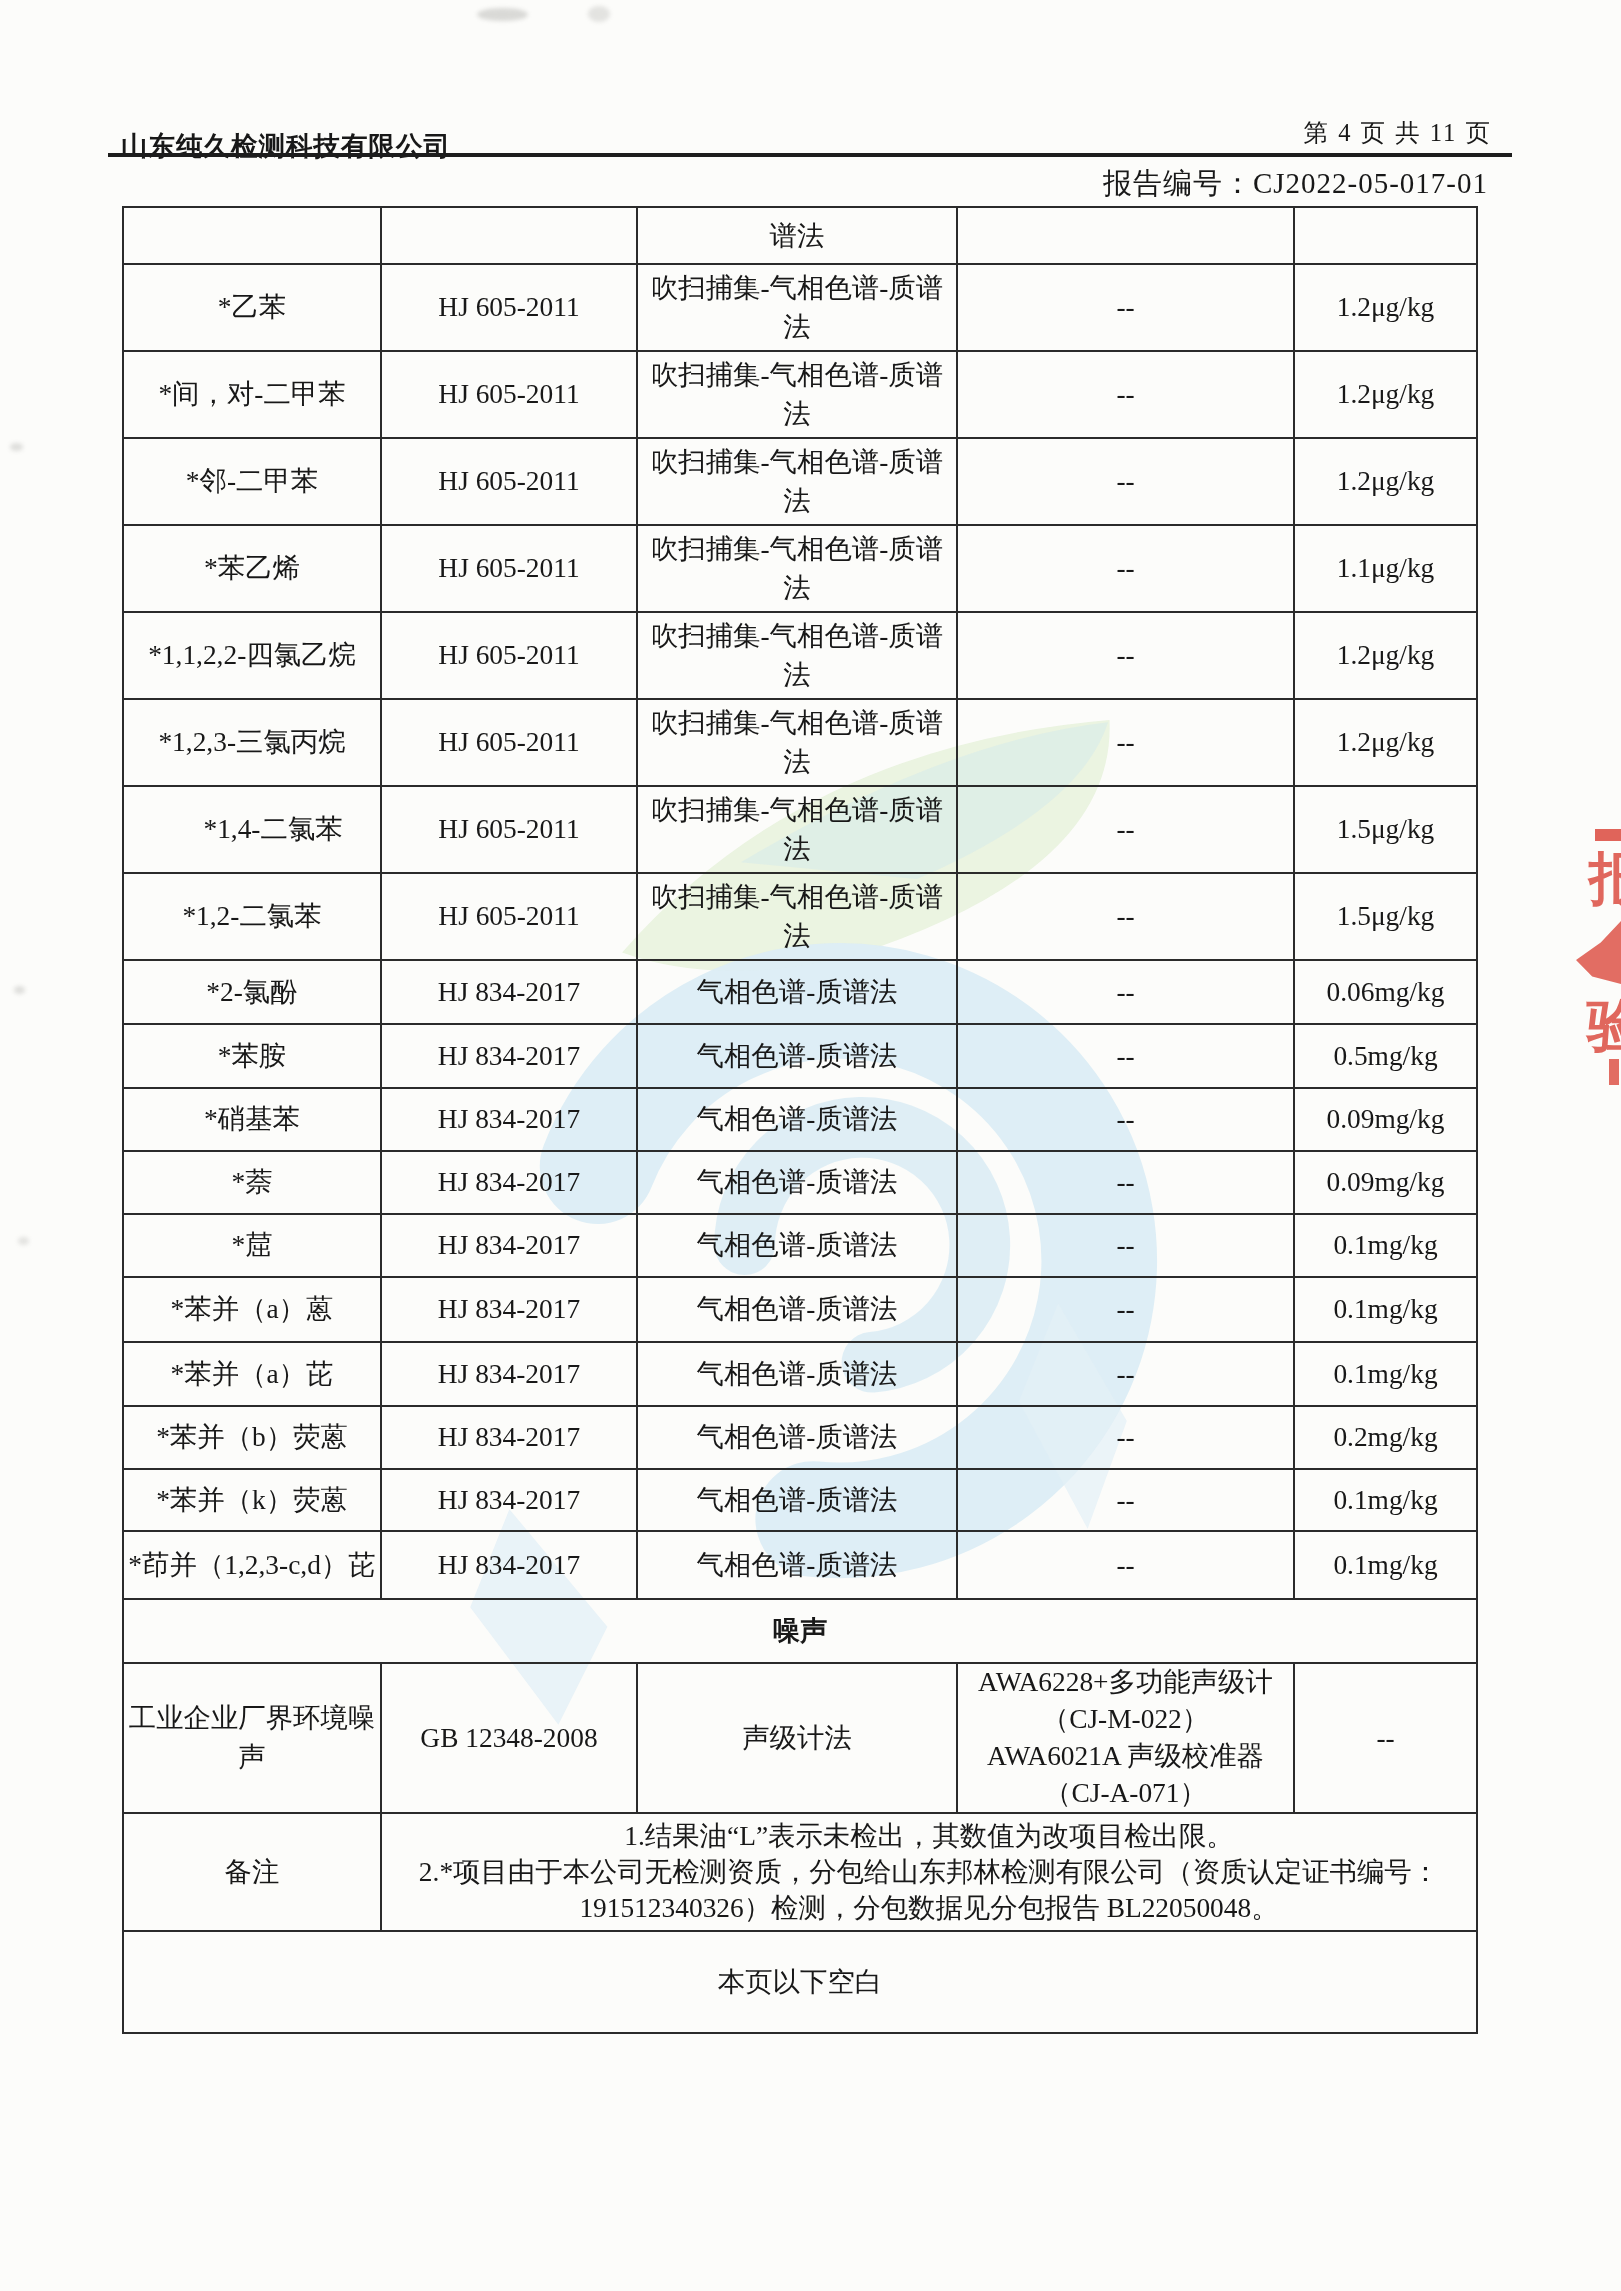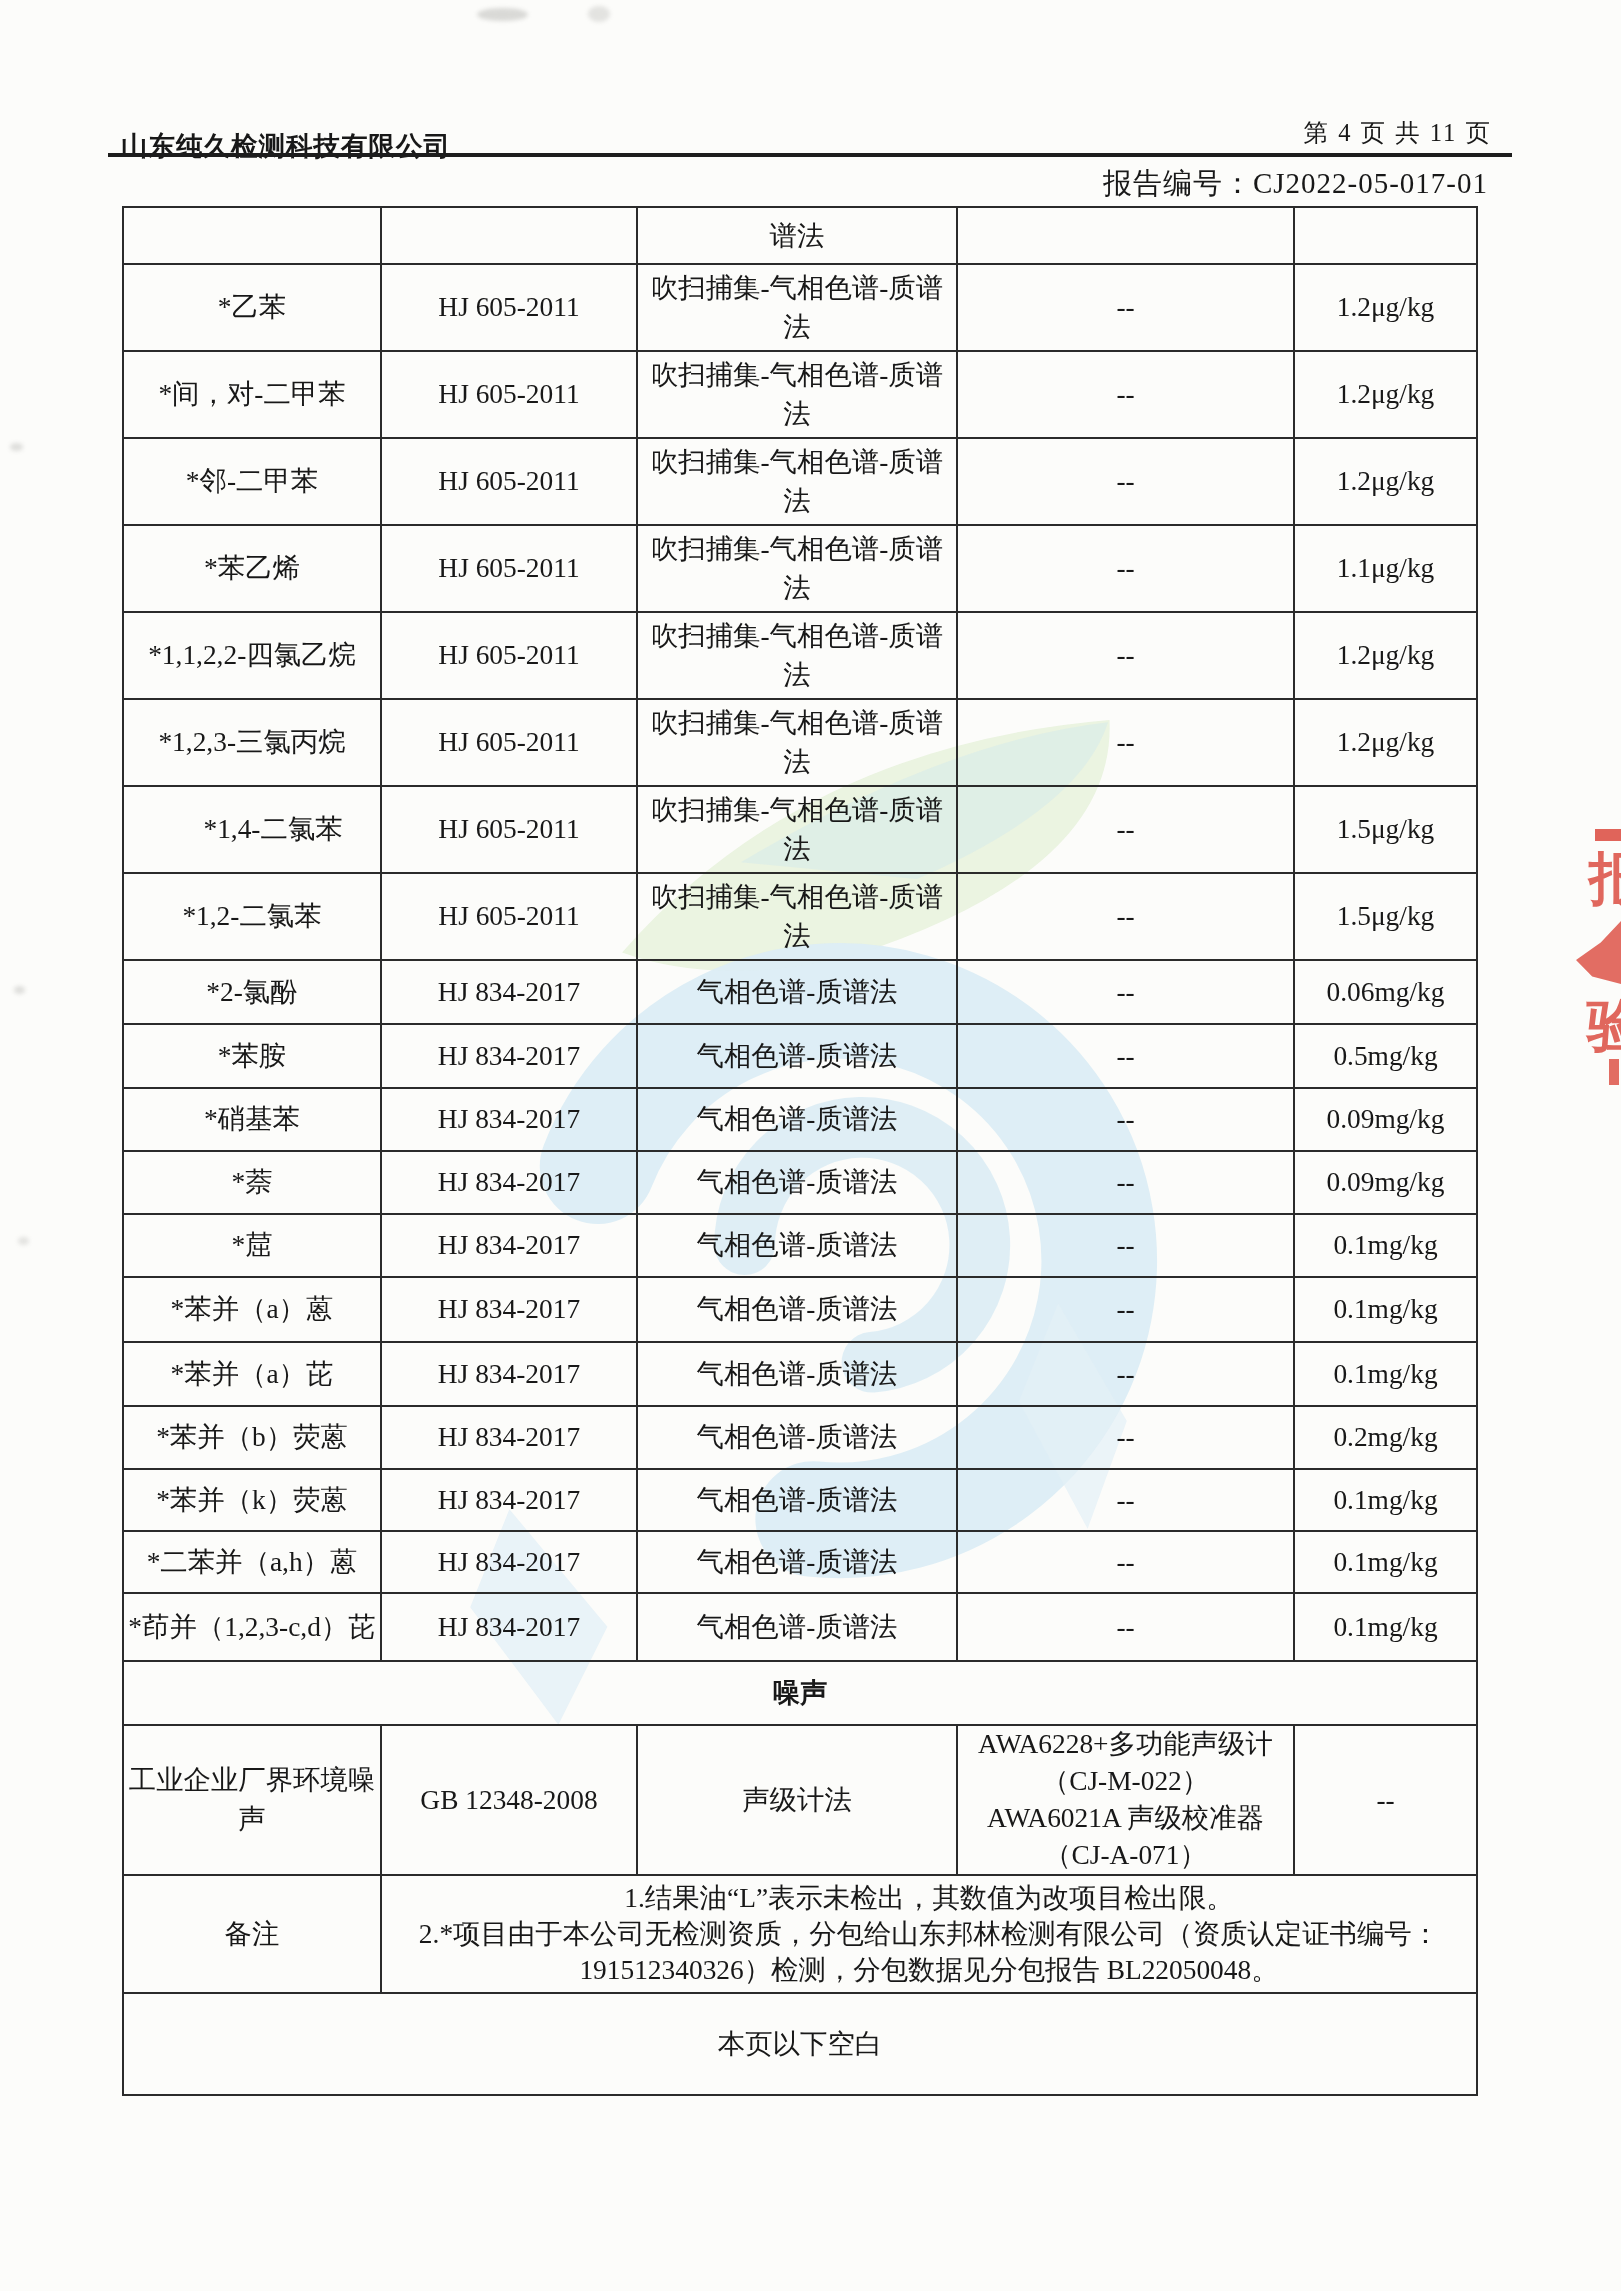--- a/index.html
+++ b/index.html
@@ -225,27 +225,20 @@
           <td>--</td>
           <td>0.2mg/kg</td>
         </tr>
         <tr style="height: 62px;">
           <td style="line-height: 35px; margin-left: 44px;">*苯并（k）荧蒽</td>
           <td>HJ 834-2017</td>
           <td class="method-cell">气相色谱-质谱法</td>
           <td>--</td>
           <td>0.1mg/kg</td>
         </tr>
-        <tr style="height: 62px;">
-          <td style="line-height: 35px;">*二苯并（a,h）蒽</td>
-          <td>HJ 834-2017</td>
-          <td class="method-cell">气相色谱-质谱法</td>
-          <td>--</td>
-          <td>0.1mg/kg</td>
-        </tr>
         <tr style="height: 68px;">
           <td style="line-height: 35px;">*茚并（1,2,3-c,d）芘</td>
           <td>HJ 834-2017</td>
           <td class="method-cell">气相色谱-质谱法</td>
           <td>--</td>
           <td>0.1mg/kg</td>
         </tr>
       </tbody>
     <tbody>
       <tr style="height:64px;padding-left:43px;">

